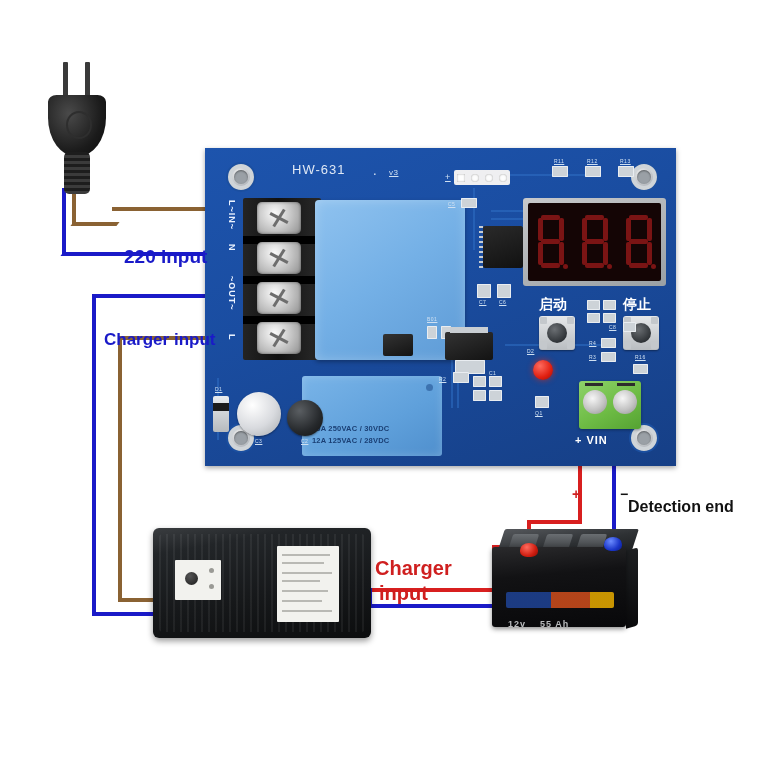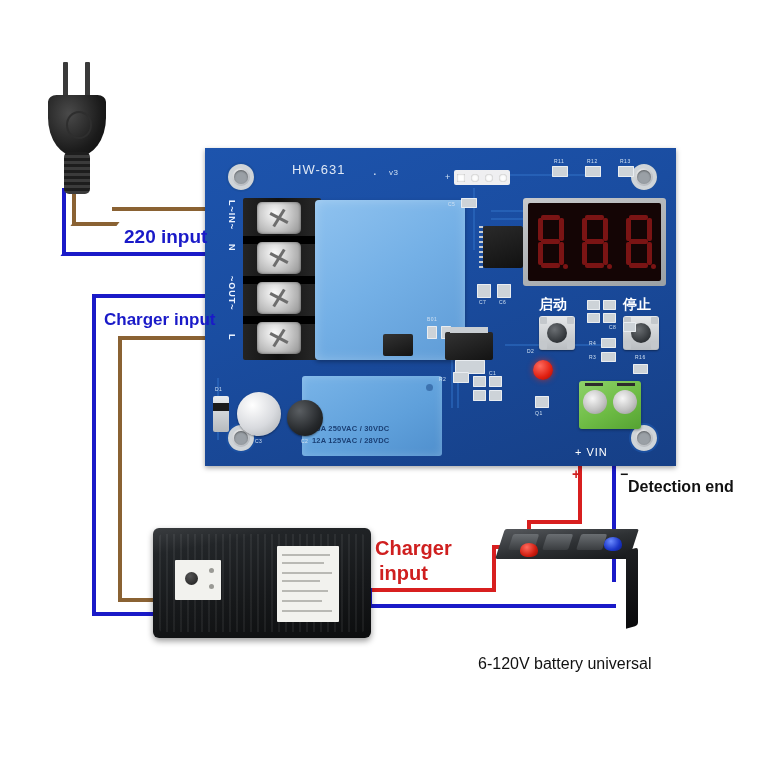--- a/index.html
+++ b/index.html
@@ -33,21 +33,21 @@
        background:linear-gradient(160deg,#1d54ad 0%,#1a4da1 40%,#163f86 100%);
        box-shadow:0 2px 5px rgba(0,0,0,.35);}
   .pcb .trace{position:absolute;background:#2f6fc4;opacity:.55;}
   .hole{position:absolute;width:26px;height:26px;border-radius:50%;
         background:radial-gradient(circle at 40% 35%,#efefef,#b9bdc2 55%,#8d9297 100%);
         border:2px solid #1b4fa0;box-shadow:inset 0 0 0 4px #cfd4d8;}
   .hole:after{content:"";position:absolute;left:6px;top:6px;width:14px;height:14px;
         border-radius:50%;background:#9aa0a6;box-shadow:inset 0 1px 2px rgba(0,0,0,.4);}
 
   .silk{position:absolute;color:#dfe8f5;font-size:10px;letter-spacing:.5px;}
-  .silk.tiny{font-size:5px;color:#cfe0f2;}
+  .silk.tiny{font-size:5px;color:#cfe0f2;text-decoration:underline;}
 
   
   .termblock{position:absolute;left:38px;top:50px;width:78px;height:162px;
     background:linear-gradient(to right,#242424,#111 45%,#2a2a2a);border-radius:2px;}
   .termblock .screw{position:absolute;left:14px;width:44px;height:32px;border-radius:5px;
     background:radial-gradient(circle at 40% 35%,#fbfbfb,#c8c8c8 48%,#8e8e8e 100%);
     box-shadow:inset 0 0 3px rgba(0,0,0,.5);}
   .termblock .screw:before{content:"";position:absolute;left:50%;top:50%;width:20px;height:3px;
     background:#6d6d6d;transform:translate(-50%,-50%) rotate(28deg);}
   .termblock .screw:after{content:"";position:absolute;left:50%;top:50%;width:20px;height:3px;
@@ -91,21 +91,21 @@
   .cnlabel{position:absolute;color:#ffffff;font-size:14px;font-weight:bold;
     font-family:"DejaVu Sans","Liberation Sans",sans-serif;}
 
   
   .greenterm{position:absolute;left:374px;top:233px;width:62px;height:48px;
     background:linear-gradient(150deg,#8fd36a,#6ebc45 55%,#55a232);border-radius:3px;
     box-shadow:0 1px 3px rgba(0,0,0,.35);}
   .greenterm .gs{position:absolute;top:9px;width:24px;height:24px;border-radius:50%;
     background:radial-gradient(circle at 40% 35%,#f6f6f6,#c3c3c3 55%,#909090);}
   .greenterm .gslot{position:absolute;top:2px;width:18px;height:3px;background:#2c2c2c;}
-  .vinlabel{position:absolute;color:#ffffff;font-size:11px;font-weight:normal;letter-spacing:1px;margin-top:12px;}
+  .vinlabel{position:absolute;color:#ffffff;font-size:11px;font-weight:bold;letter-spacing:1px;}
 
   
   .smd{position:absolute;background:#cdd3d8;border-radius:1px;box-shadow:0 0 0 1px #e9edf1 inset;}
   .ic{position:absolute;background:linear-gradient(160deg,#2a2a2a,#111);border-radius:2px;}
   .ic .legs{position:absolute;top:0;bottom:0;width:4px;
     background:repeating-linear-gradient(to bottom,#c9ced3 0 2px,transparent 2px 5px);}
   .ecap{position:absolute;border-radius:50%;
     background:radial-gradient(circle at 35% 30%,#ffffff,#d8dade 55%,#a5a9ad 100%);
     box-shadow:0 1px 2px rgba(0,0,0,.4);}
   .ecap.blk{background:radial-gradient(circle at 35% 30%,#5a5e62,#26292c 60%,#111);}
@@ -148,21 +148,21 @@
     background:linear-gradient(#1d1f21,#0a0a0c);transform:skewY(-16deg);border-radius:0 3px 3px 0;}
   .batt-strip{position:absolute;left:14px;top:45px;width:108px;height:16px;
     background:linear-gradient(to right,#1d3f8c 0 42%,#c2491b 42% 78%,#d8a000 78% 100%);
     border-radius:2px;opacity:.92;}
   .batt-specs{position:absolute;left:16px;top:72px;color:#b9bbbd;font-size:9px;font-weight:bold;letter-spacing:1px;}
   .term-post{position:absolute;width:18px;height:14px;border-radius:50% 50% 40% 40%;}
   .term-post.pos{background:radial-gradient(circle at 38% 30%,#ff6b5e,#cf1d10 60%,#8b0c04);}
   .term-post.neg{background:radial-gradient(circle at 38% 30%,#6b8bff,#1a35c8 60%,#0b1b82);}
 
   
-  .calltext{position:absolute;font-weight:bold;white-space:nowrap;}
+  .calltext{position:absolute;font-weight:bold;white-space:nowrap;margin-top:20px;}
   .c-blue{color:#1a1ac8;}
   .c-red{color:#cf1f1f;}
   .c-black{color:#111111;}
 </style>
 </head>
 <body>
 
 <div class="stage">
 
   <div class="wire brown abs" style="left:72px;top:188px;width:4px;height:38px;"></div>
@@ -399,28 +399,35 @@
     </div>
   </div>
 
   <div class="battery">
     <div class="batt-top">
       <div class="cell" style="left:10px;"></div>
       <div class="cell" style="left:44px;"></div>
       <div class="cell" style="left:78px;"></div>
     </div>
     <div class="batt-side"></div>
+    <div class="batt-body">
+      <div class="batt-strip"></div>
+      <div class="batt-specs">
+        <span>12v</span>
+        &nbsp;&nbsp;
+        <span>55 Ah</span>
+      </div>
+    </div>
     <div class="term-post pos" style="left:28px;top:18px;"></div>
     <div class="term-post neg" style="left:112px;top:12px;"></div>
   </div>
 
   <div class="calltext c-blue" style="left:124px;top:226px;font-size:19px;">220 input</div>
 
   <div class="calltext c-blue" style="left:104px;top:310px;font-size:17px;">Charger input</div>
 
   <div class="calltext c-red" style="left:375px;top:537px;font-size:20px;">Charger</div>
   <div class="calltext c-red" style="left:379px;top:562px;font-size:20px;">input</div>
 
   <div class="calltext c-black" style="left:628px;top:478px;font-size:16px;">Detection end</div>
 
-  <div class="calltext c-black" style="left:478px;top:655px;font-size:16px;font-weight:normal;">6-120V battery universal</div>
 
 </div>
 
 </body></html>

